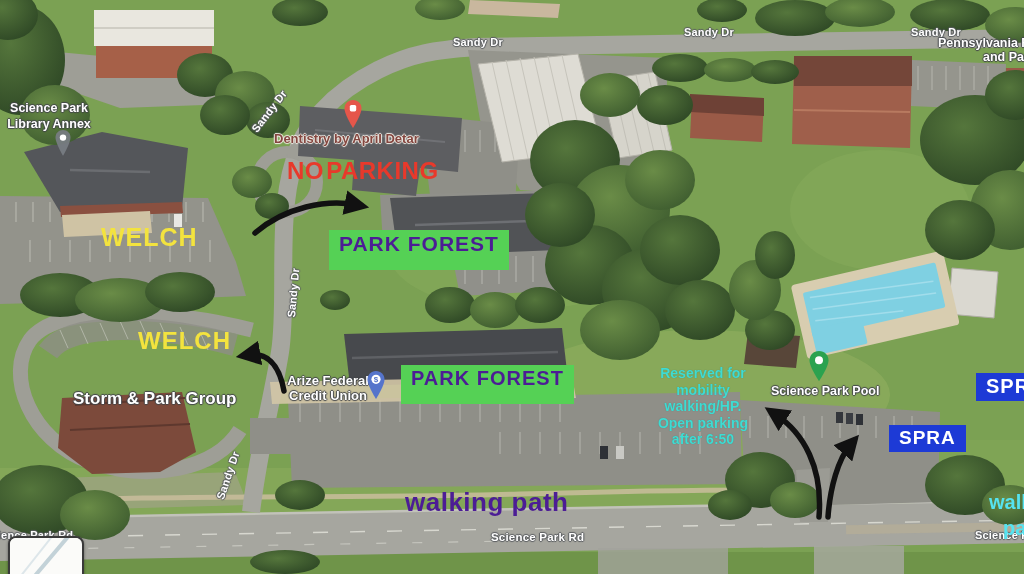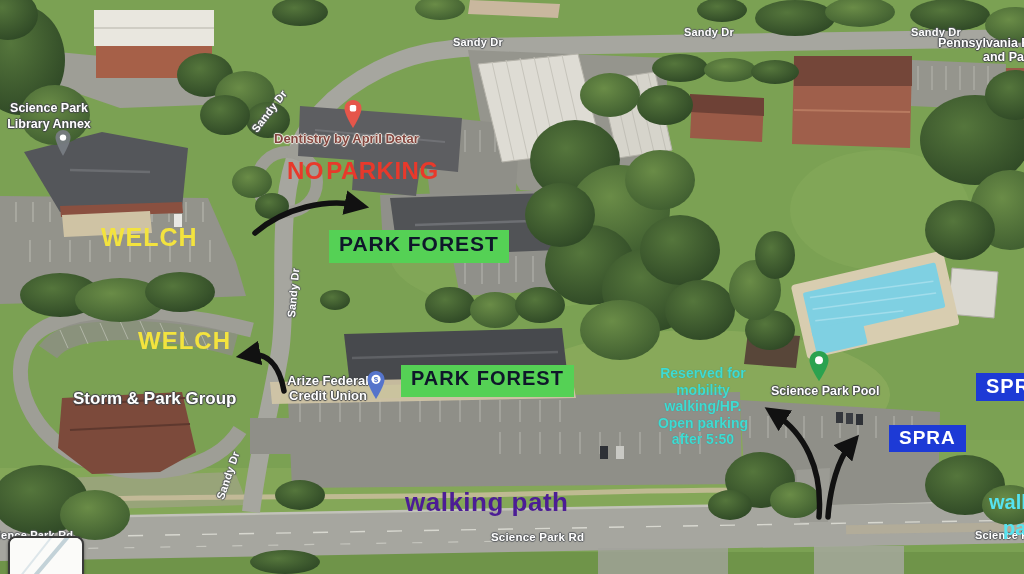--- a/index.html
+++ b/index.html
@@ -28,21 +28,21 @@
   #lbl-storm{left:73px;top:389px;font-size:17px;}
   #lbl-arize{left:284px;top:373px;width:88px;text-align:center;font-size:13px;line-height:15px;}
   #lbl-pool{left:735px;top:384px;padding-left:36px;}
   #lbl-penn1{left:938px;top:36px;}
   #lbl-penn2{left:950px;top:50px;margin-left:33px;}
   
   .ann{position:absolute;white-space:nowrap;z-index:5;}
   #no-parking{left:287px;top:157px;font-size:24px;font-weight:800;color:#e8392b;word-spacing:-5px;letter-spacing:.5px;}
   #welch-upper{left:101px;top:223px;font-size:25px;font-weight:800;color:#f3e33e;letter-spacing:1px;}
   #welch-lower{left:138px;top:327px;font-size:24px;font-weight:800;color:#f3e33e;letter-spacing:1px;}
-  .pf{background:#55d155;color:#0f172a;font-weight:800;letter-spacing:1px;padding:2px 10px 7px;}
+  .pf{background:#55d155;color:#4c1d95;font-weight:800;letter-spacing:1px;padding:2px 10px 14px;}
   #pf-upper{left:329px;top:230px;font-size:21px;}
   #pf-lower{left:401px;top:365px;font-size:20px;}
   .spra{background:#1d3ad6;color:#fff;font-weight:800;letter-spacing:1px;padding:2px 10px 3px;}
   #spra-upper{left:976px;top:373px;padding-right:42px;}
   #spra-lower{left:889px;top:425px;font-size:19px;}
   #spra-upper{font-size:20px;}
   #reserved{left:650px;top:365px;width:106px;text-align:center;color:#3fdbd2;
             font-size:14px;font-weight:700;line-height:16.5px;white-space:normal;
             text-shadow:0 0 1px rgba(0,70,70,.35);}
   #walking-path{left:405px;top:487px;color:#4c1d95;font-size:26px;font-weight:800;letter-spacing:.5px;}
@@ -309,21 +309,21 @@
   <span class="ann" id="welch-lower">WELCH</span>
   <span class="ann pf" id="pf-upper">PARK FOREST</span>
   <span class="ann pf" id="pf-lower">PARK FOREST</span>
   <span class="ann spra" id="spra-upper">SPRA</span>
   <span class="ann spra" id="spra-lower">SPRA</span>
   <div class="ann" id="reserved">
     <div>Reserved for</div>
     <div>mobility</div>
     <div>walking/HP.</div>
     <div>Open parking</div>
-    <div>after 5:50</div>
+    <div>after 6:50</div>
   </div>
   <span class="ann" id="walking-path">walking path</span>
   <span class="ann" id="wp-edge1">walking</span>
   <span class="ann" id="wp-edge2">path</span>
 
   <div id="map-inset">
     <svg width="68" height="42" viewBox="0 0 68 42">
       <rect width="68" height="42" fill="#fbfbf9"></rect>
       <line x1="18" y1="46" x2="62" y2="-6" stroke="#c3d2d8" stroke-width="4"></line>
       <line x1="6" y1="44" x2="44" y2="-4" stroke="#dde6ea" stroke-width="2"></line>

